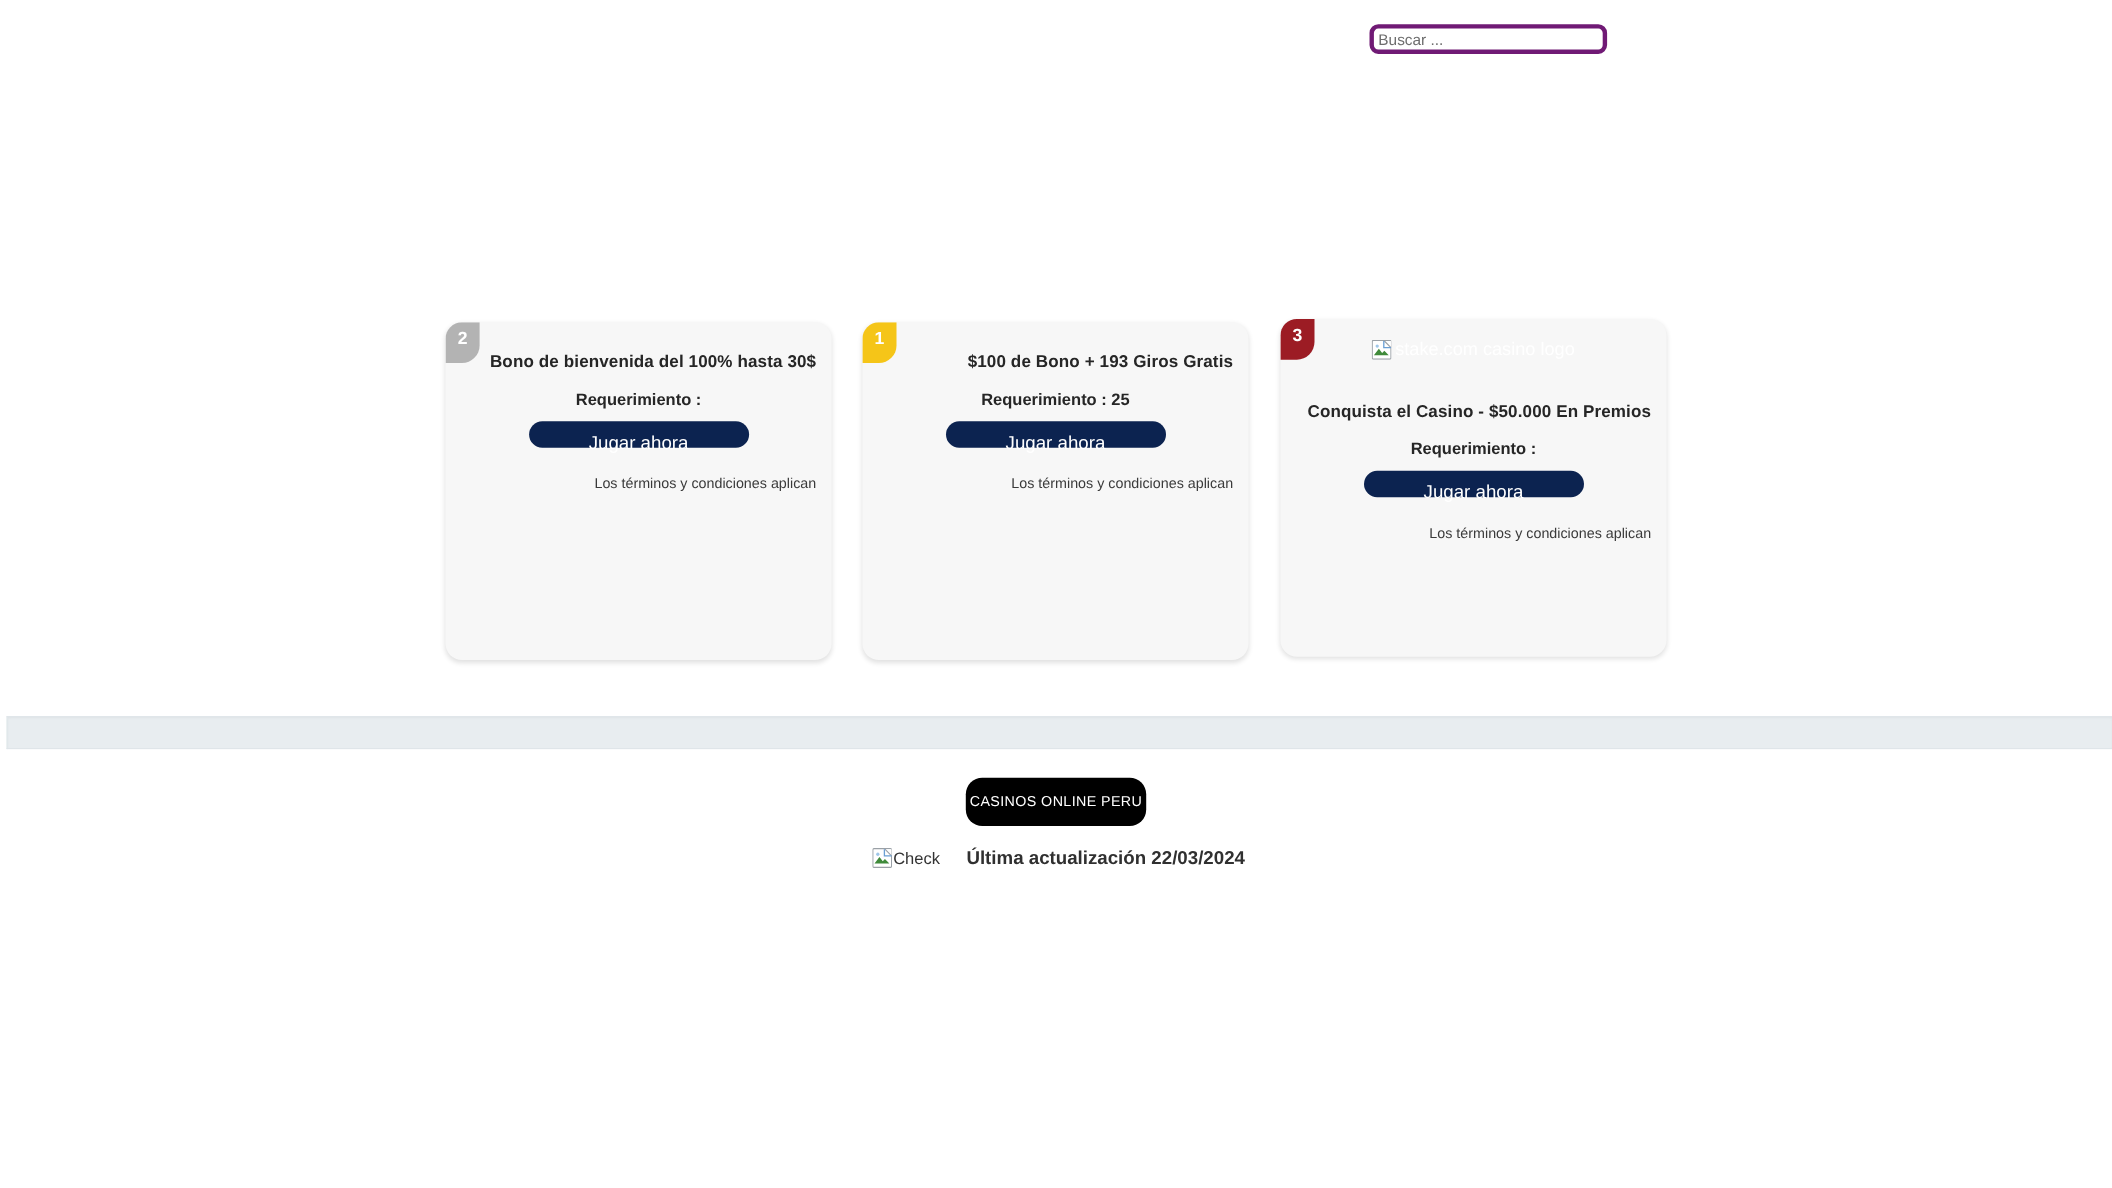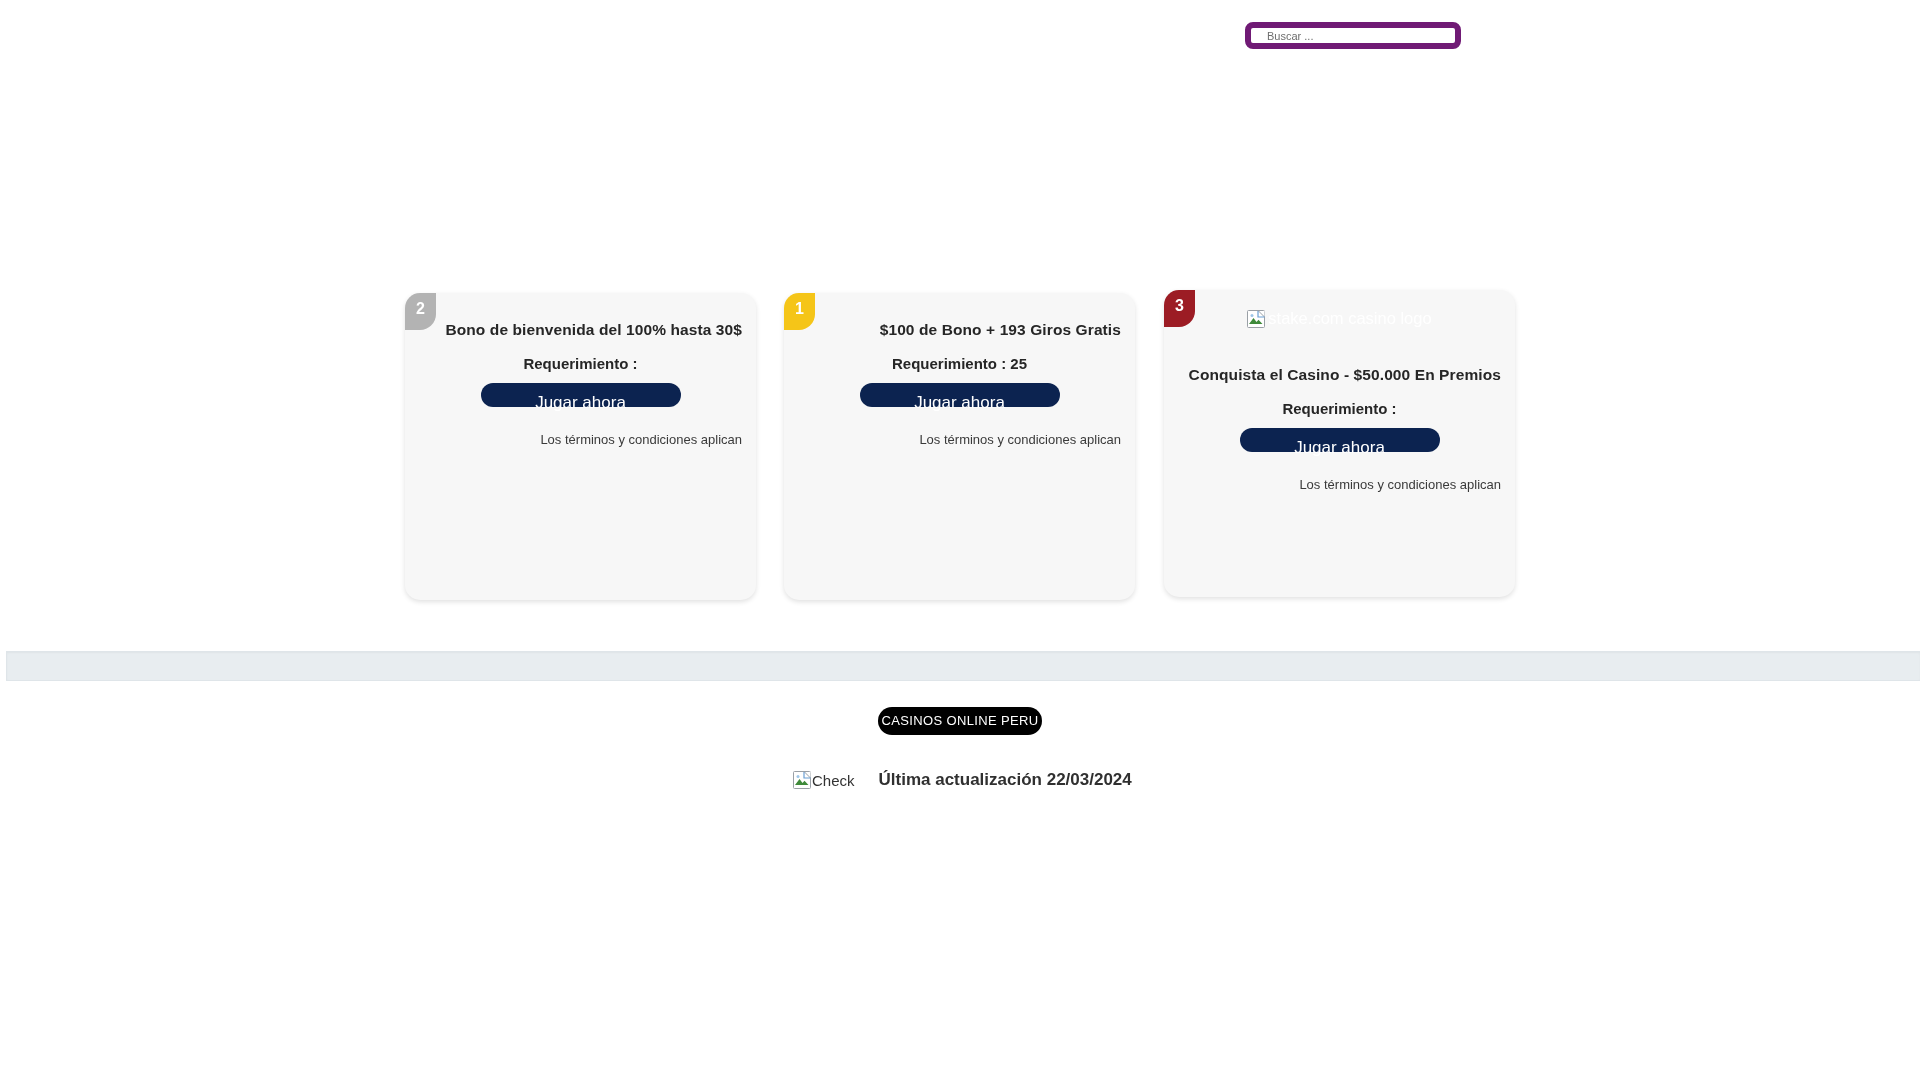--- a/index.html
+++ b/index.html
@@ -25,27 +25,27 @@
   .search-wrap {
     position: absolute;
     left: 1245px;
     top: 22px;
     width: 216px;
     height: 27px;
   }
   .search-input {
     width: 100%;
     height: 100%;
-    border: 6px solid #701a75;
+    border: 4px solid #701a75;
     border-radius: 8px;
     background: #ffffff;
     font-family: "Liberation Sans", "DejaVu Sans", sans-serif;
-    font-size: 11px;
+    font-size: 14px;
     color: #222;
-    padding: 0 16px;
+    padding: 0 4px;
     outline: none;
   }
   .search-input::placeholder { color: #6e6e6e; opacity: 1; }
 
   
   .cards {
     position: absolute;
     left: 405px;
     top: 290px;
     width: 1110px;
@@ -170,21 +170,21 @@
     border-right: none;
     box-shadow: inset 0 1px 2px rgba(0,0,0,0.04);
   }
 
   
   .tag-pill {
     position: absolute;
     left: 878px;
     top: 707px;
     width: 164px;
-    height: 28px;
+    height: 44px;
     background: #000000;
     color: #ffffff;
     border-radius: 15px;
     font-size: 13px;
     letter-spacing: 0.35px;
     line-height: 28px;
     text-align: center;
     cursor: pointer;
     border: none;
     padding: 0;

